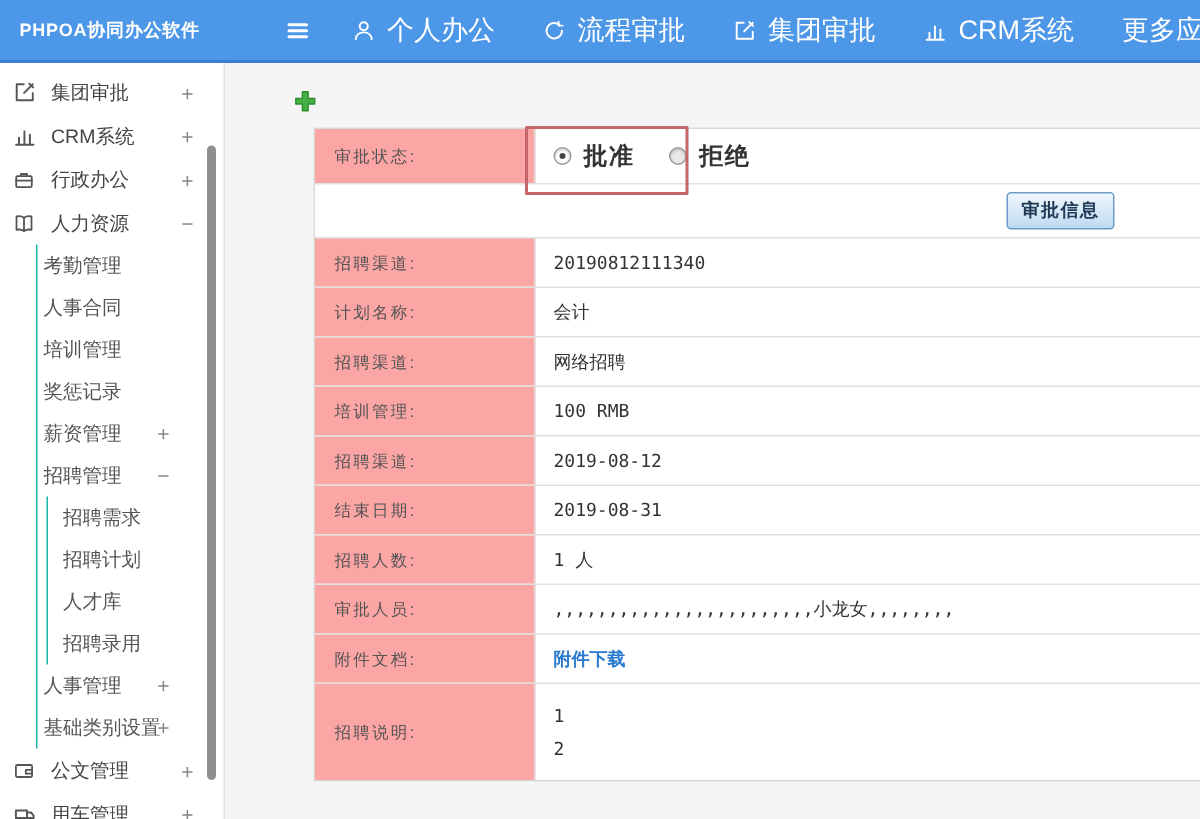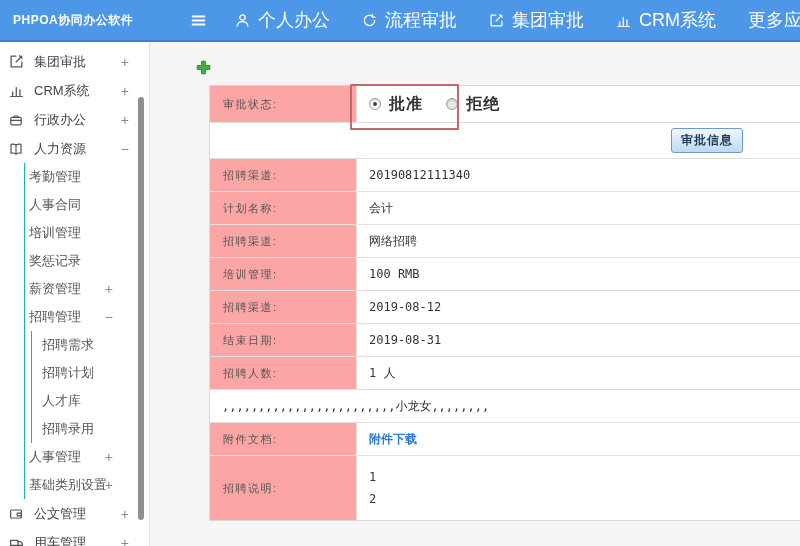--- a/index.html
+++ b/index.html
@@ -317,20 +317,23 @@
           </div>
           <div class="cell-value">2019-08-31</div>
         </div>
         <div class="form-row">
           <div class="cell-label">
             <span>招聘人数:</span>
           </div>
           <div class="cell-value">1 人</div>
         </div>
         <div class="form-row">
+          <div class="cell-label">
+            <span>审批人员:</span>
+          </div>
           <div class="cell-value">,,,,,,,,,,,,,,,,,,,,,,,,小龙女,,,,,,,,</div>
         </div>
         <div class="form-row">
           <div class="cell-label">
             <span>附件文档:</span>
           </div>
           <div class="cell-value"><a class="link" href="#">附件下载</a></div>
         </div>
         <div class="form-row row-multiline">
           <div class="cell-label">

